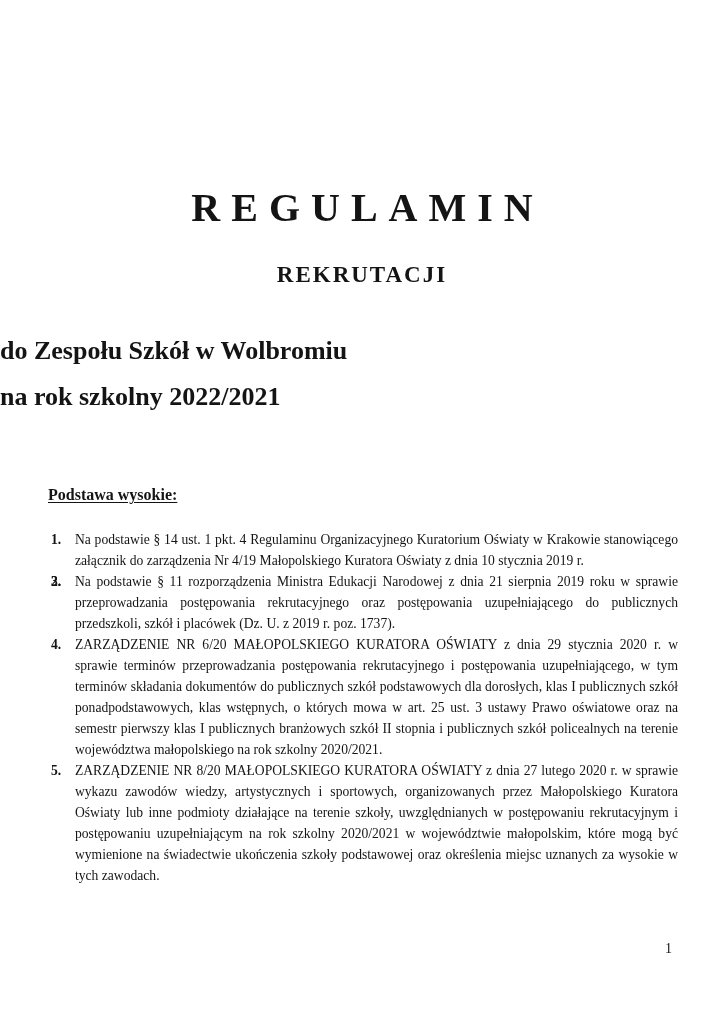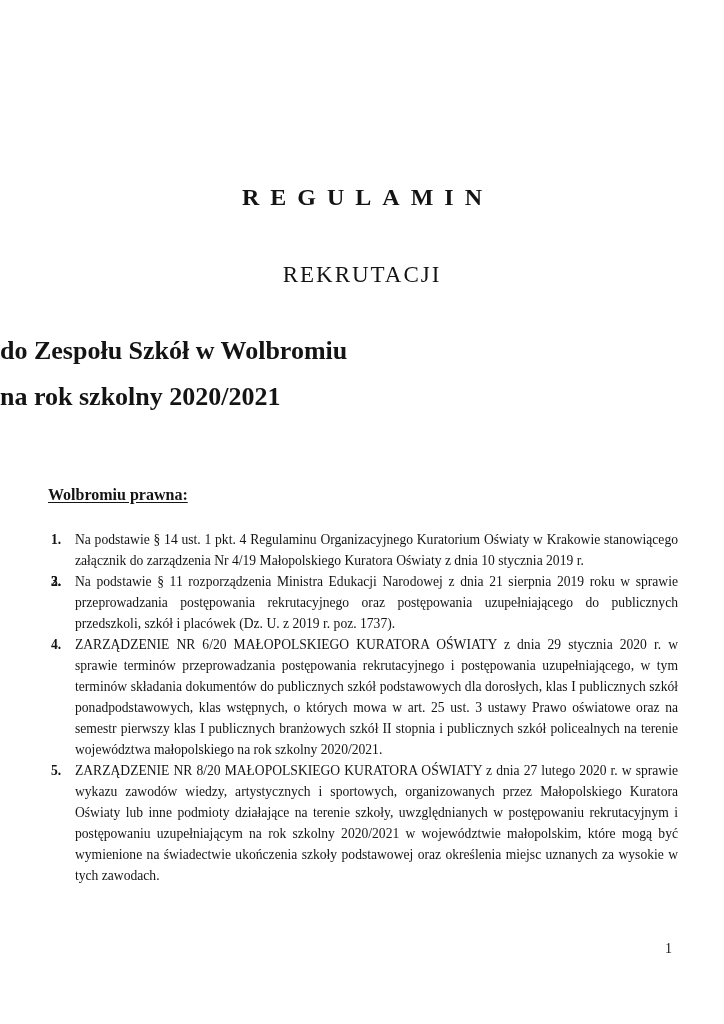--- a/index.html
+++ b/index.html
@@ -15,35 +15,35 @@
     font-family: "Liberation Serif", "DejaVu Serif", serif;
     color: #141414;
     overflow: hidden;
   }
   .title-regulamin {
     position: absolute;
     top: 184px;
     left: 0;
     width: 100%;
     text-align: center;
-    font-size: 24px;
+    font-size: 40px;
     font-weight: bold;
     letter-spacing: 11px;
     padding-left: 11px;
     box-sizing: border-box;
     white-space: nowrap;
   }
   .title-rekrutacji {
     position: absolute;
     top: 262px;
     left: 0;
     width: 100%;
     text-align: center;
     font-size: 23px;
-    font-weight: normal;
+    font-weight: bold;
     letter-spacing: 2px;
     padding-left: 0;
     box-sizing: border-box;
   }
   .title-school {
     position: absolute;
     top: 328px;
     left: 0;
     width: 100%;
     font-size: 26px;
@@ -89,24 +89,24 @@
 <body>
 
 <div class="page">
 
   <div class="title-regulamin">REGULAMIN</div>
 
   <div class="title-rekrutacji">REKRUTACJI</div>
 
   <div class="title-school">
     <div>do Zespołu Szkół w Wolbromiu</div>
-    <div>na rok szkolny 2020/2021</div>
+    <div>na rok szkolny 2022/2021</div>
   </div>
 
-  <div class="legal-heading">Wolbromiu prawna:</div>
+  <div class="legal-heading">Podstawa wysokie:</div>
 
   <div class="legal-list">
     <div class="legal-item">
       <span class="marker">1.</span>
       <span>Na podstawie § 14 ust. 1 pkt. 4 Regulaminu Organizacyjnego Kuratorium Oświaty w Krakowie stanowiącego załącznik do zarządzenia Nr 4/19 Małopolskiego Kuratora Oświaty z dnia 10 stycznia 2019 r.</span>
     </div>
     <div class="legal-item">
       <span class="marker">2.</span>
     </div>
     <div class="legal-item">

